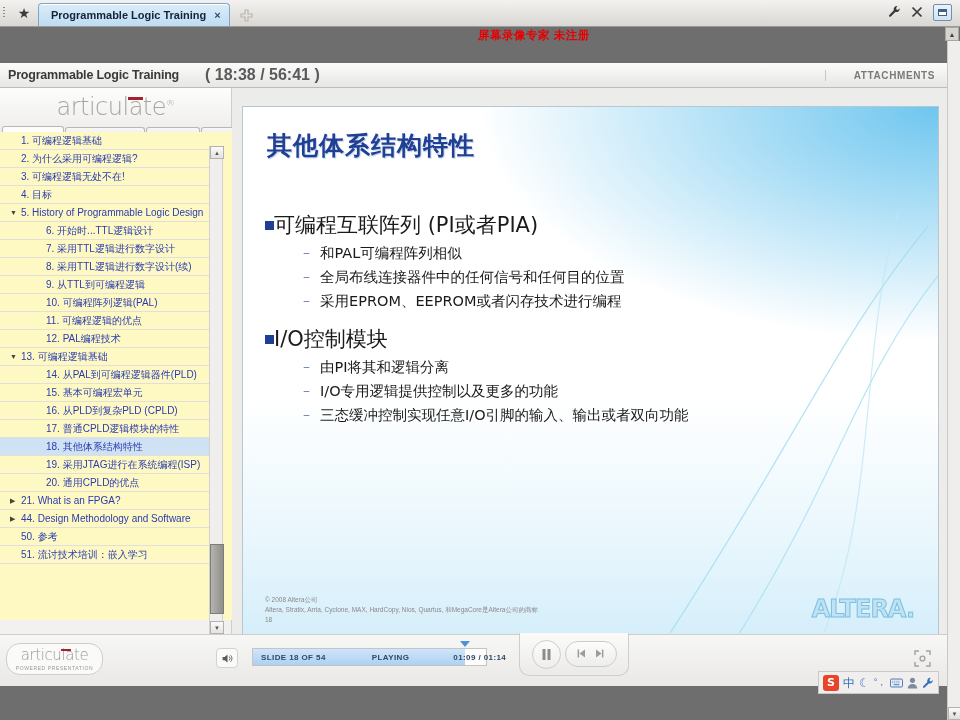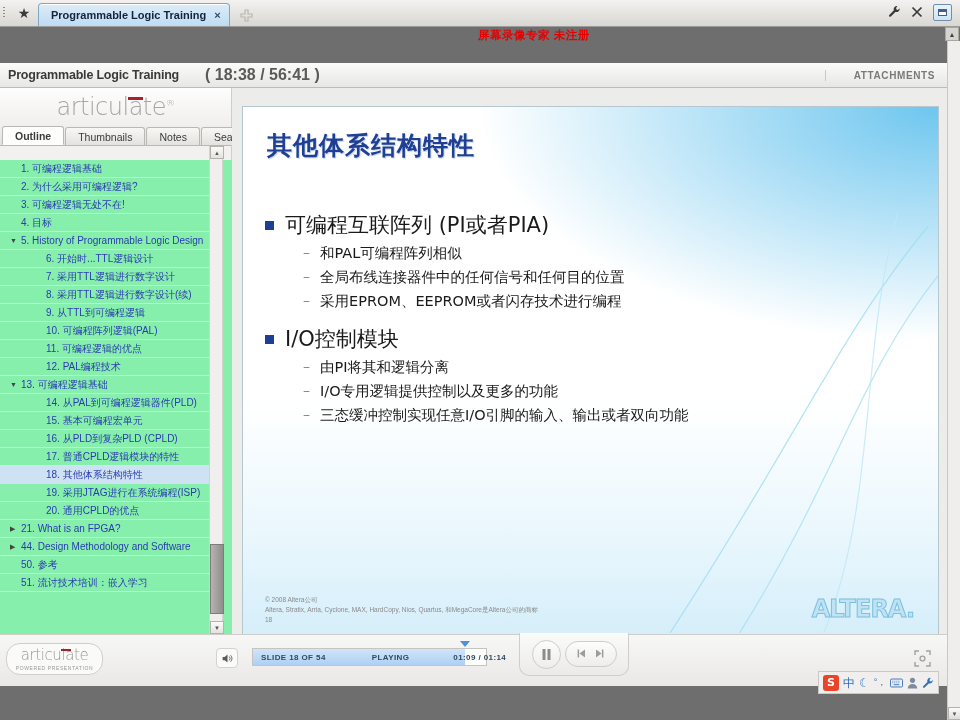--- a/index.html
+++ b/index.html
@@ -129,22 +129,22 @@
     border: 1px solid #b9b8b4; border-bottom: none; margin-right: 1px;
     border-radius: 3px 3px 0 0;
     background: linear-gradient(#f7f7f5, #e3e2df);
   }
   .otab.active {
     background: #fdfdfc; font-weight: bold; height: 19px;
     border-bottom: 1px solid #fdfdfc;
   }
 
   .outline-wrap {
-    position: absolute; left: 0; top: 72px; width: 232px; height: 488px;
-    background: #86efac; overflow: hidden;
+    position: absolute; left: 0; top: 44px; width: 232px; height: 488px;
+    background: #fef9c3; overflow: hidden;
   }
   .outline-list { width: 217px; }
   .oitem {
     height: 18px; display: flex; align-items: center;
     border-bottom: 1px solid #e0dfdc;
     font-size: 10px; color: #2a3bb0; white-space: nowrap;
     padding-left: 4px; cursor: pointer;
   }
   .oitem.level1 { padding-left: 10px; }
   .oitem.level2 { padding-left: 35px; }
@@ -187,21 +187,21 @@
   .slide-sw { position: absolute; inset: 0; }
   .slide-title {
     position: absolute; left: 24px; top: 22px;
     font-size: 25px; font-weight: bold; color: #1e3f94;
     font-family: "DejaVu Sans", sans-serif;
     text-shadow: 1px 1px 1px rgba(120,150,200,0.45);
     letter-spacing: 1px;
   }
   .bullets { position: absolute; left: 22px; top: 90px; right: 30px; }
   .b1 {
-    display: flex; align-items: flex-start; gap: 11px;
+    display: flex; align-items: flex-start; 
     font-size: 21px; color: #1a1a1a; margin-top: 14px;
     font-family: "DejaVu Sans", sans-serif;
   }
   .b1 .sq {
     width: 9px; height: 9px; background: #1e3f94; margin-top: 10px; flex: 0 0 auto;
   }
   .b2 {
     display: flex; align-items: flex-start; gap: 10px;
     font-size: 14.5px; color: #1a1a1a; margin: 5px 0 0 38px;
     font-family: "DejaVu Sans", sans-serif;

